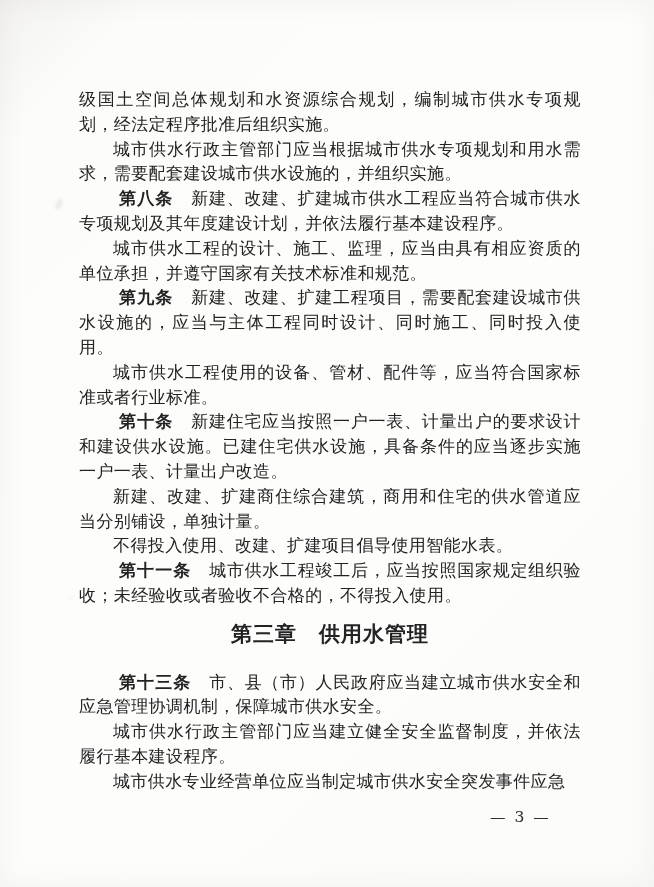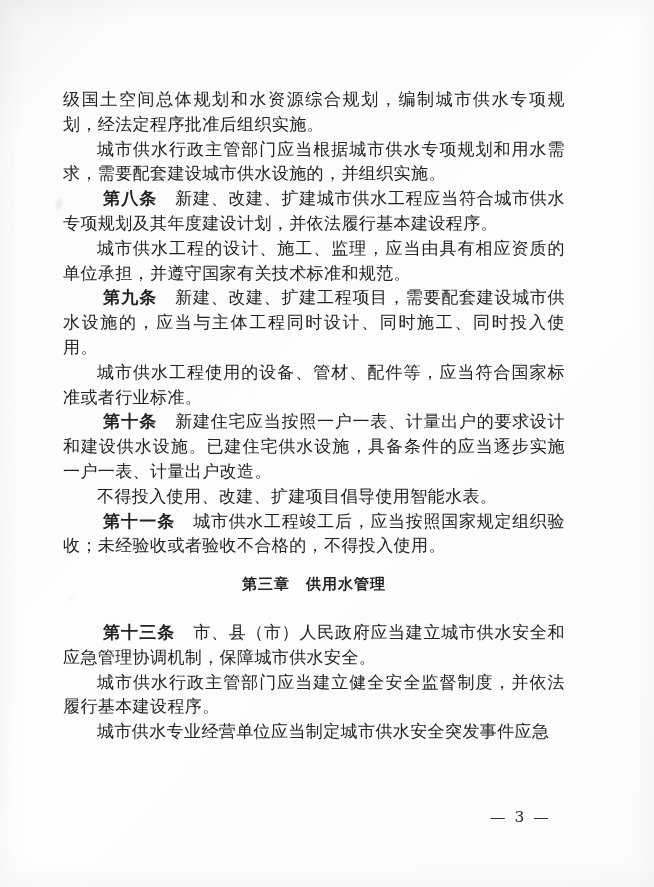--- a/index.html
+++ b/index.html
@@ -13,21 +13,21 @@
     height: 887px;
     margin: 0 auto;
     overflow: hidden;
     background: linear-gradient(135deg, #f3f2f0 0%, #fcfcfa 10%, #fdfdfc 55%, #fbfbf9 100%);
     color: #232323;
     font-family: "DejaVu Serif", "Liberation Serif", serif;
     box-shadow: inset 0 0 28px rgba(120,120,115,0.08);
   }
   .doc-body {
     position: absolute;
-    left: 63px;
+    left: 79px;
     top: 87px;
     width: 502px;
     font-size: 17px;
     line-height: 24.8px;
     letter-spacing: 0.4px;
     text-align: justify;
     text-justify: inter-character;
   }
   .para {
     margin: 0;
@@ -38,21 +38,21 @@
   }
   .article-lead {
     font-family: "DejaVu Sans", "Liberation Sans", sans-serif;
     font-weight: 700;
     letter-spacing: 0.8px;
     margin-left: 6px;
   }
   .chapter-heading {
     font-family: "DejaVu Sans", "Liberation Sans", sans-serif;
     font-weight: 700;
-    font-size: 15px;
+    font-size: 21px;
     text-align: center;
     text-indent: 0;
     letter-spacing: 1px;
     margin: 14px 0 23px 0;
   }
   .page-number {
     position: absolute;
     left: 490px;
     top: 808px;
     font-size: 15.5px;
@@ -81,20 +81,21 @@
   <div class="scan-smudge smudge-c"></div>
 
   <div class="doc-body">
       <p class="para no-indent">级国土空间总体规划和水资源综合规划，编制城市供水专项规划，经法定程序批准后组织实施。</p>
       <p class="para">城市供水行政主管部门应当根据城市供水专项规划和用水需求，需要配套建设城市供水设施的，并组织实施。</p>
       <p class="para"><b class="article-lead">第八条</b>　新建、改建、扩建城市供水工程应当符合城市供水专项规划及其年度建设计划，并依法履行基本建设程序。</p>
       <p class="para">城市供水工程的设计、施工、监理，应当由具有相应资质的单位承担，并遵守国家有关技术标准和规范。</p>
       <p class="para"><b class="article-lead">第九条</b>　新建、改建、扩建工程项目，需要配套建设城市供水设施的，应当与主体工程同时设计、同时施工、同时投入使用。</p>
       <p class="para">城市供水工程使用的设备、管材、配件等，应当符合国家标准或者行业标准。</p>
       <p class="para"><b class="article-lead">第十条</b>　新建住宅应当按照一户一表、计量出户的要求设计和建设供水设施。已建住宅供水设施，具备条件的应当逐步实施一户一表、计量出户改造。</p>
+      <p class="para">新建、改建、扩建商住综合建筑，商用和住宅的供水管道应当分别铺设，单独计量。</p>
       <p class="para">不得投入使用、改建、扩建项目倡导使用智能水表。</p>
       <p class="para"><b class="article-lead">第十一条</b>　城市供水工程竣工后，应当按照国家规定组织验收；未经验收或者验收不合格的，不得投入使用。</p>
       <h2 class="chapter-heading">第三章　供用水管理</h2>
       <p class="para"><b class="article-lead">第十三条</b>　市、县（市）人民政府应当建立城市供水安全和应急管理协调机制，保障城市供水安全。</p>
       <p class="para">城市供水行政主管部门应当建立健全安全监督制度，并依法履行基本建设程序。</p>
       <p class="para">城市供水专业经营单位应当制定城市供水安全突发事件应急</p>
     </div>
 
   <div class="page-number">— 3 —</div>
 </div>

